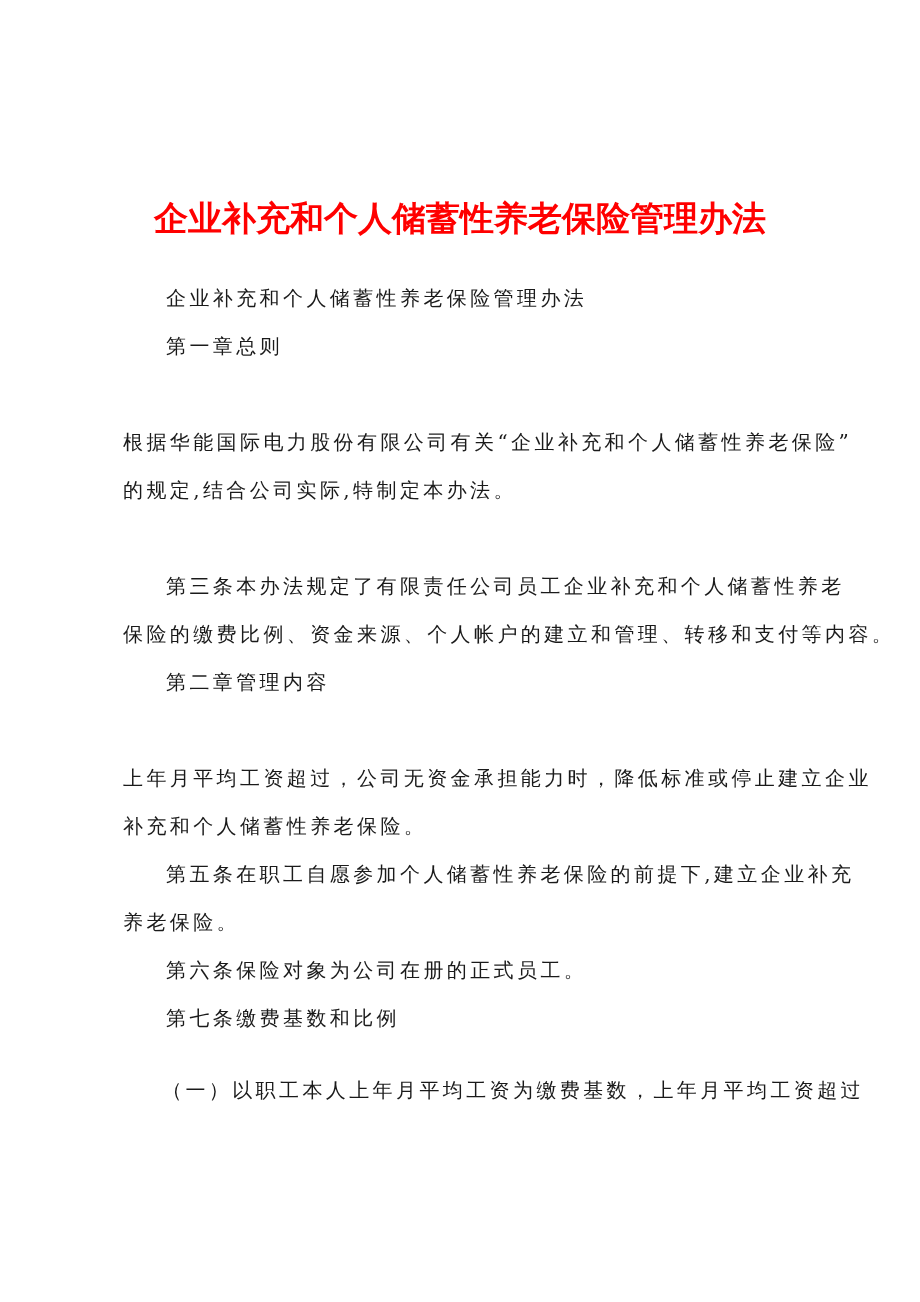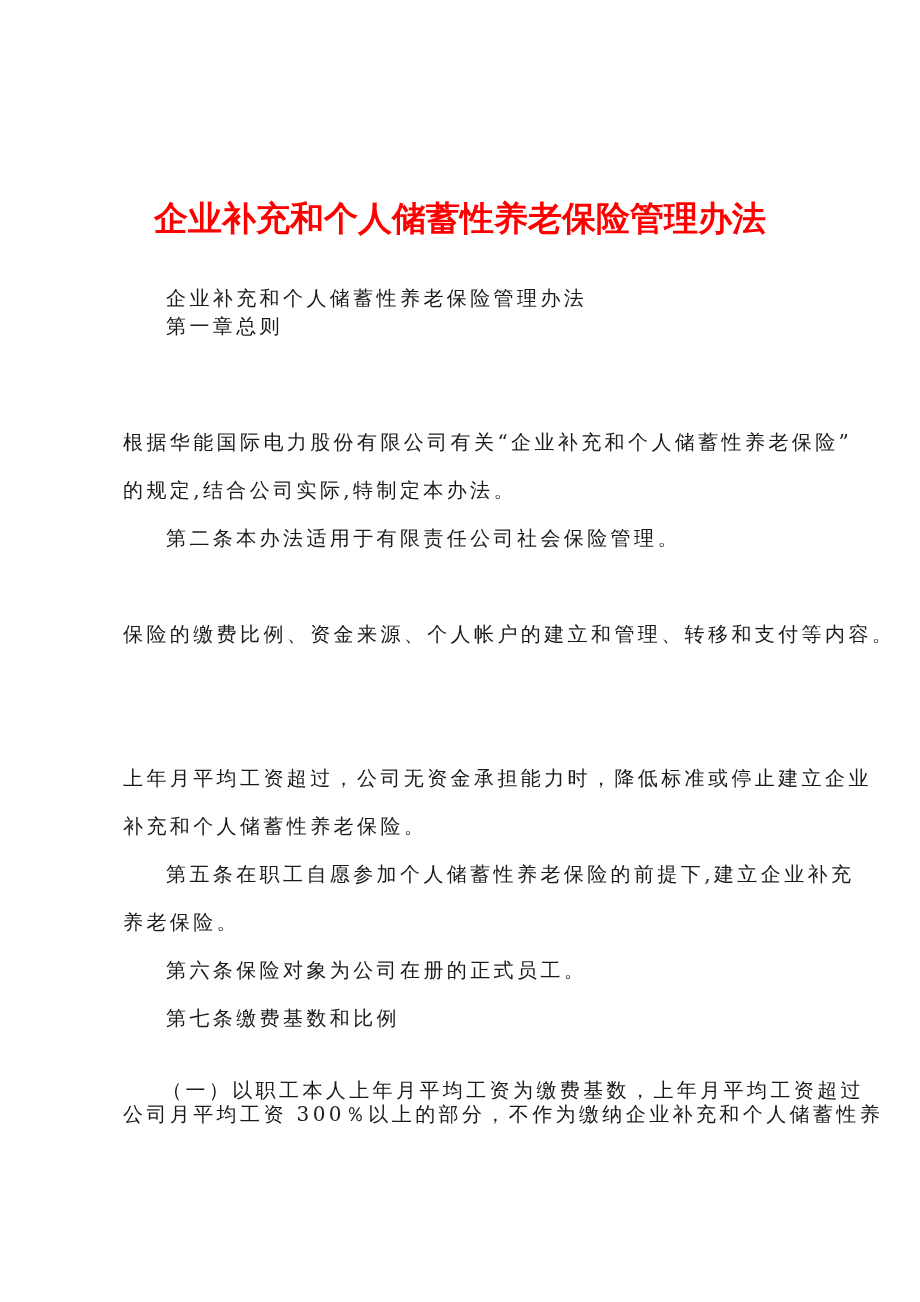--- a/index.html
+++ b/index.html
@@ -20,26 +20,26 @@
     .line.indent { left: 166px; }
     .line.indent-paren { left: 162px; }
   </style>
 </head>
 <body>
 
 <div class="page">
   <div class="title">企业补充和个人储蓄性养老保险管理办法</div>
 
   <div class="line indent" style="top:284px">企业补充和个人储蓄性养老保险管理办法</div>
-  <div class="line indent" style="top:312px">第一章总则</div>
+  <div class="line indent" style="top:332px">第一章总则</div>
   <div class="line" style="top:428px">根据华能国际电力股份有限公司有关“企业补充和个人储蓄性养老保险”</div>
   <div class="line" style="top:476px">的规定,结合公司实际,特制定本办法。</div>
-  <div class="line indent" style="top:524px">第二条本办法适用于有限责任公司社会保险管理。</div>
+  <div class="line indent" style="top:572px">第三条本办法规定了有限责任公司员工企业补充和个人储蓄性养老</div>
   <div class="line" style="top:620px">保险的缴费比例、资金来源、个人帐户的建立和管理、转移和支付等内容。</div>
+  <div class="line indent" style="top:668px">第二章管理内容</div>
   <div class="line" style="top:764px">上年月平均工资超过，公司无资金承担能力时，降低标准或停止建立企业</div>
   <div class="line" style="top:812px">补充和个人储蓄性养老保险。</div>
   <div class="line indent" style="top:860px">第五条在职工自愿参加个人储蓄性养老保险的前提下,建立企业补充</div>
   <div class="line" style="top:908px">养老保险。</div>
   <div class="line indent" style="top:956px">第六条保险对象为公司在册的正式员工。</div>
   <div class="line indent" style="top:1004px">第七条缴费基数和比例</div>
   <div class="line indent-paren" style="top:1076px">（一）以职工本人上年月平均工资为缴费基数，上年月平均工资超过</div>
-  <div class="line" style="top:1100px">公司月平均工资 300％以上的部分，不作为缴纳企业补充和个人储蓄性养</div>
 </div>
 
 </body></html>

